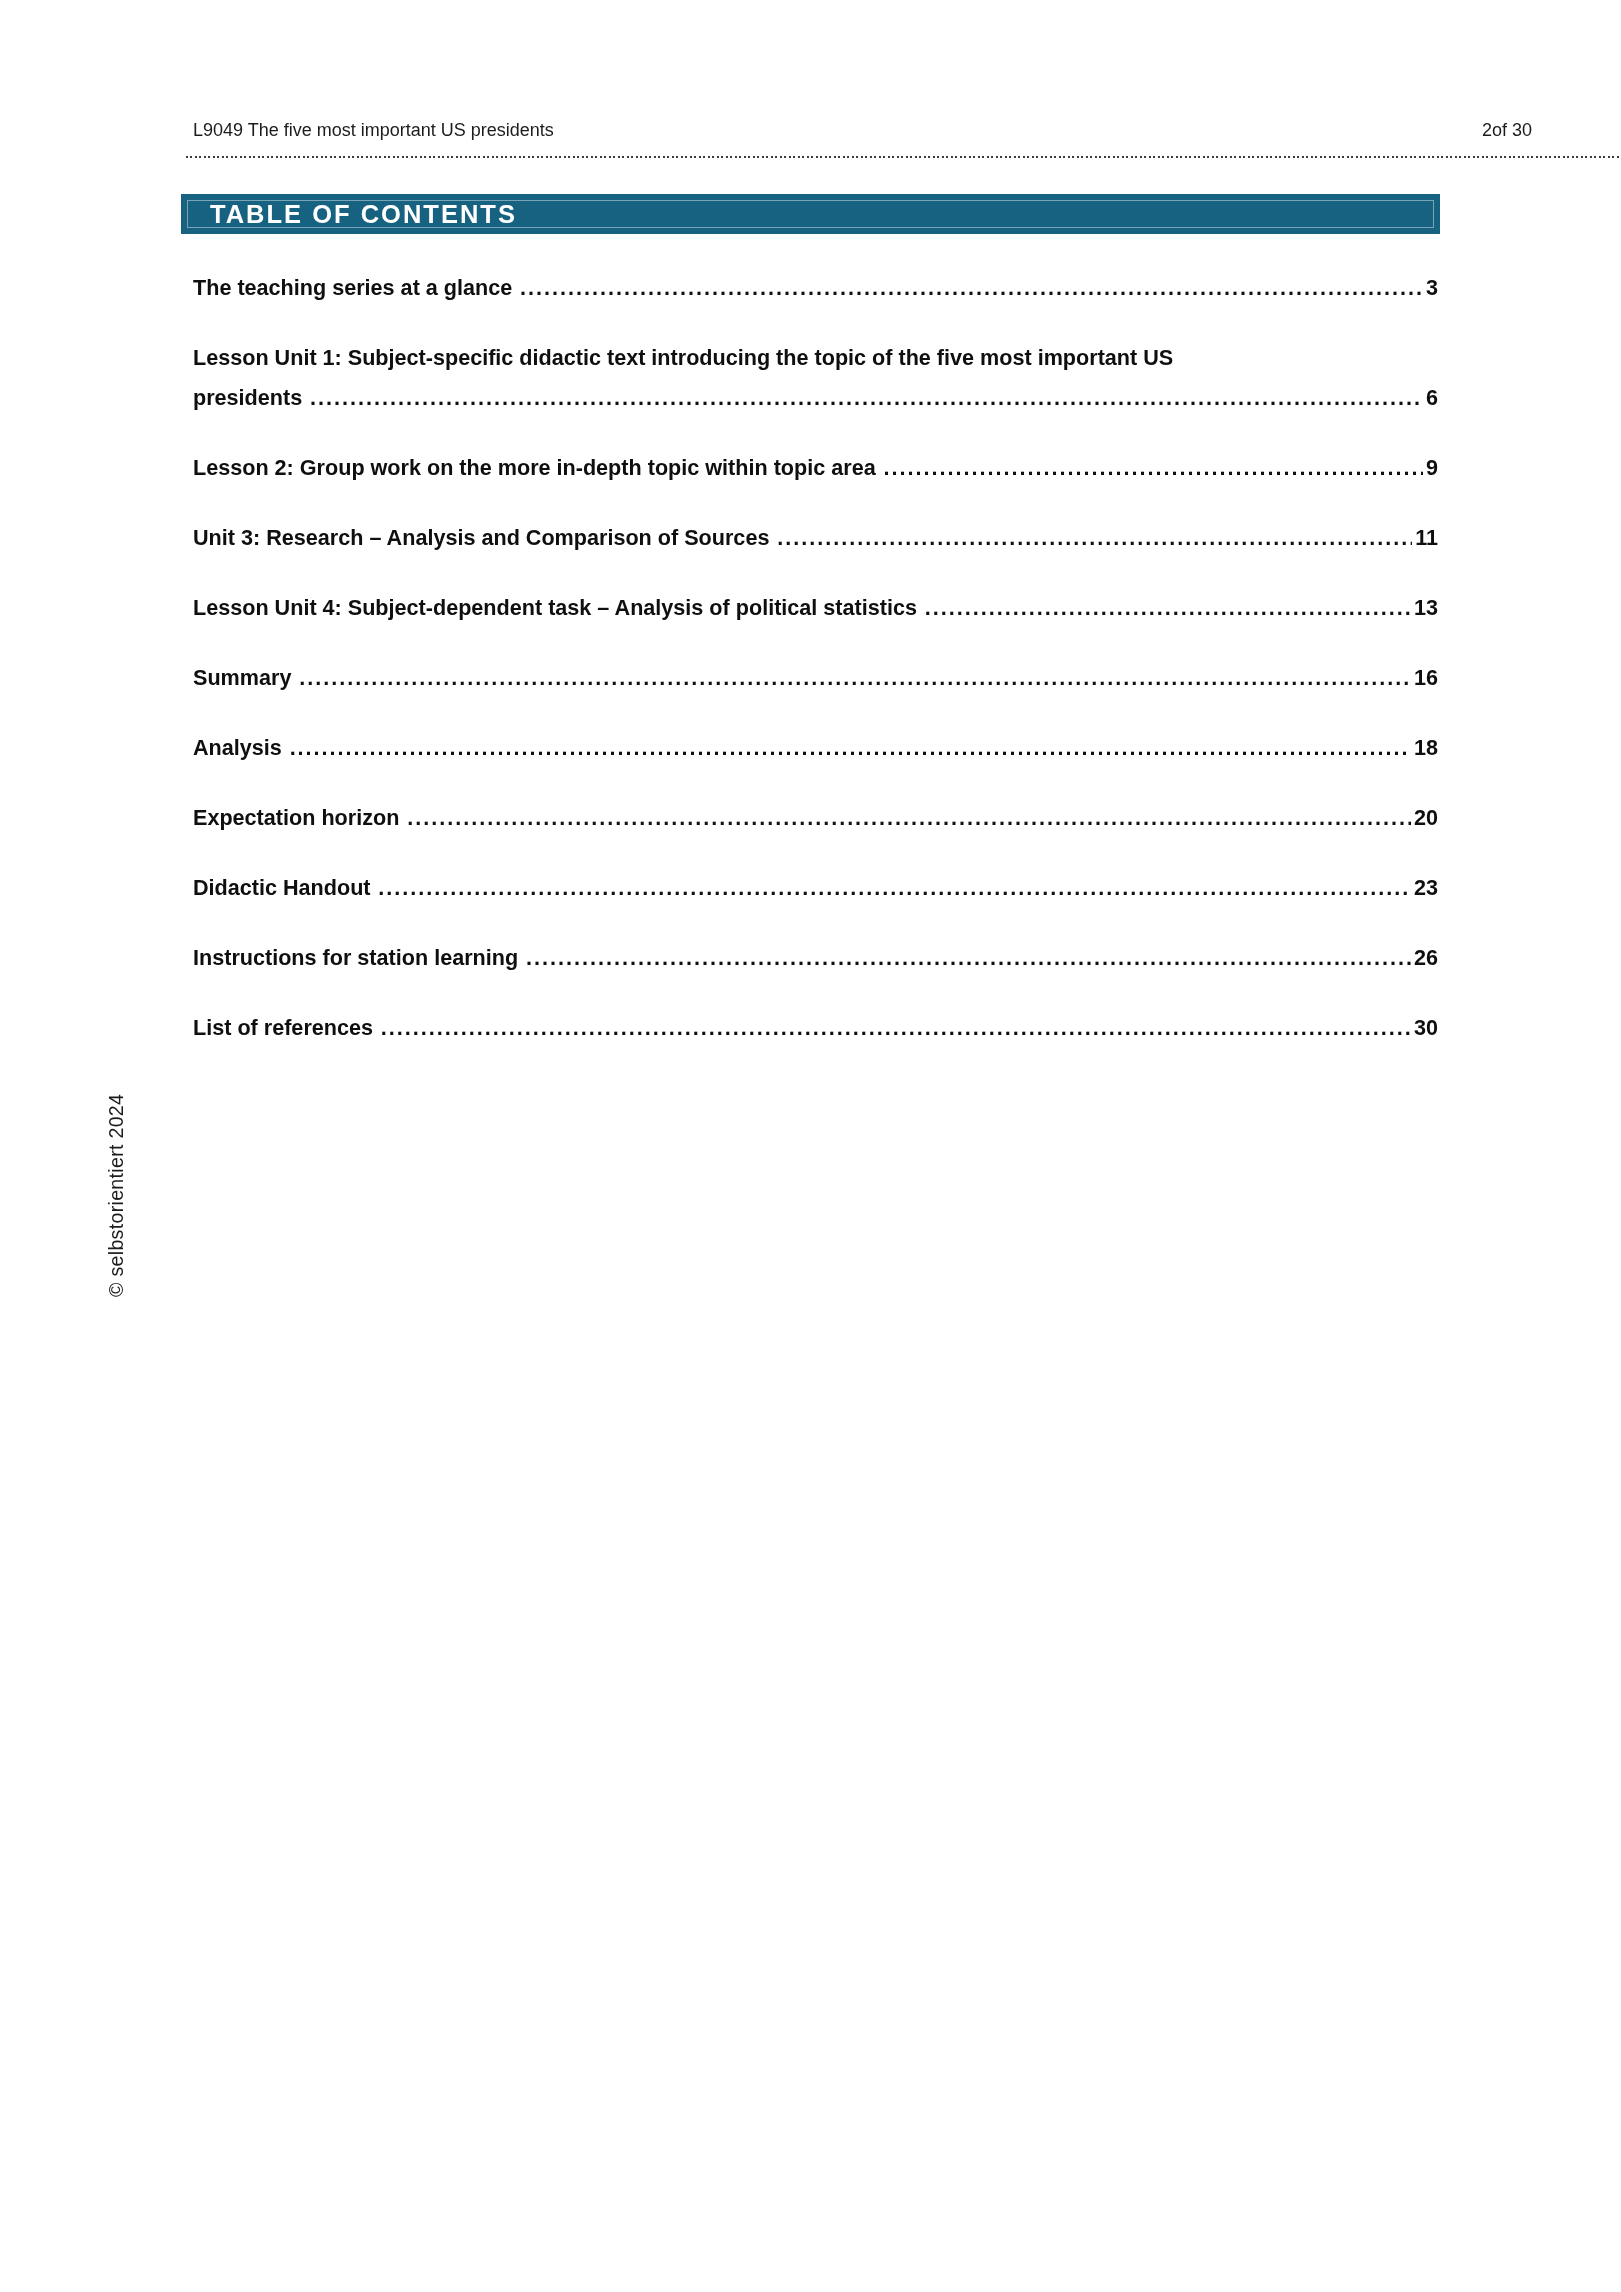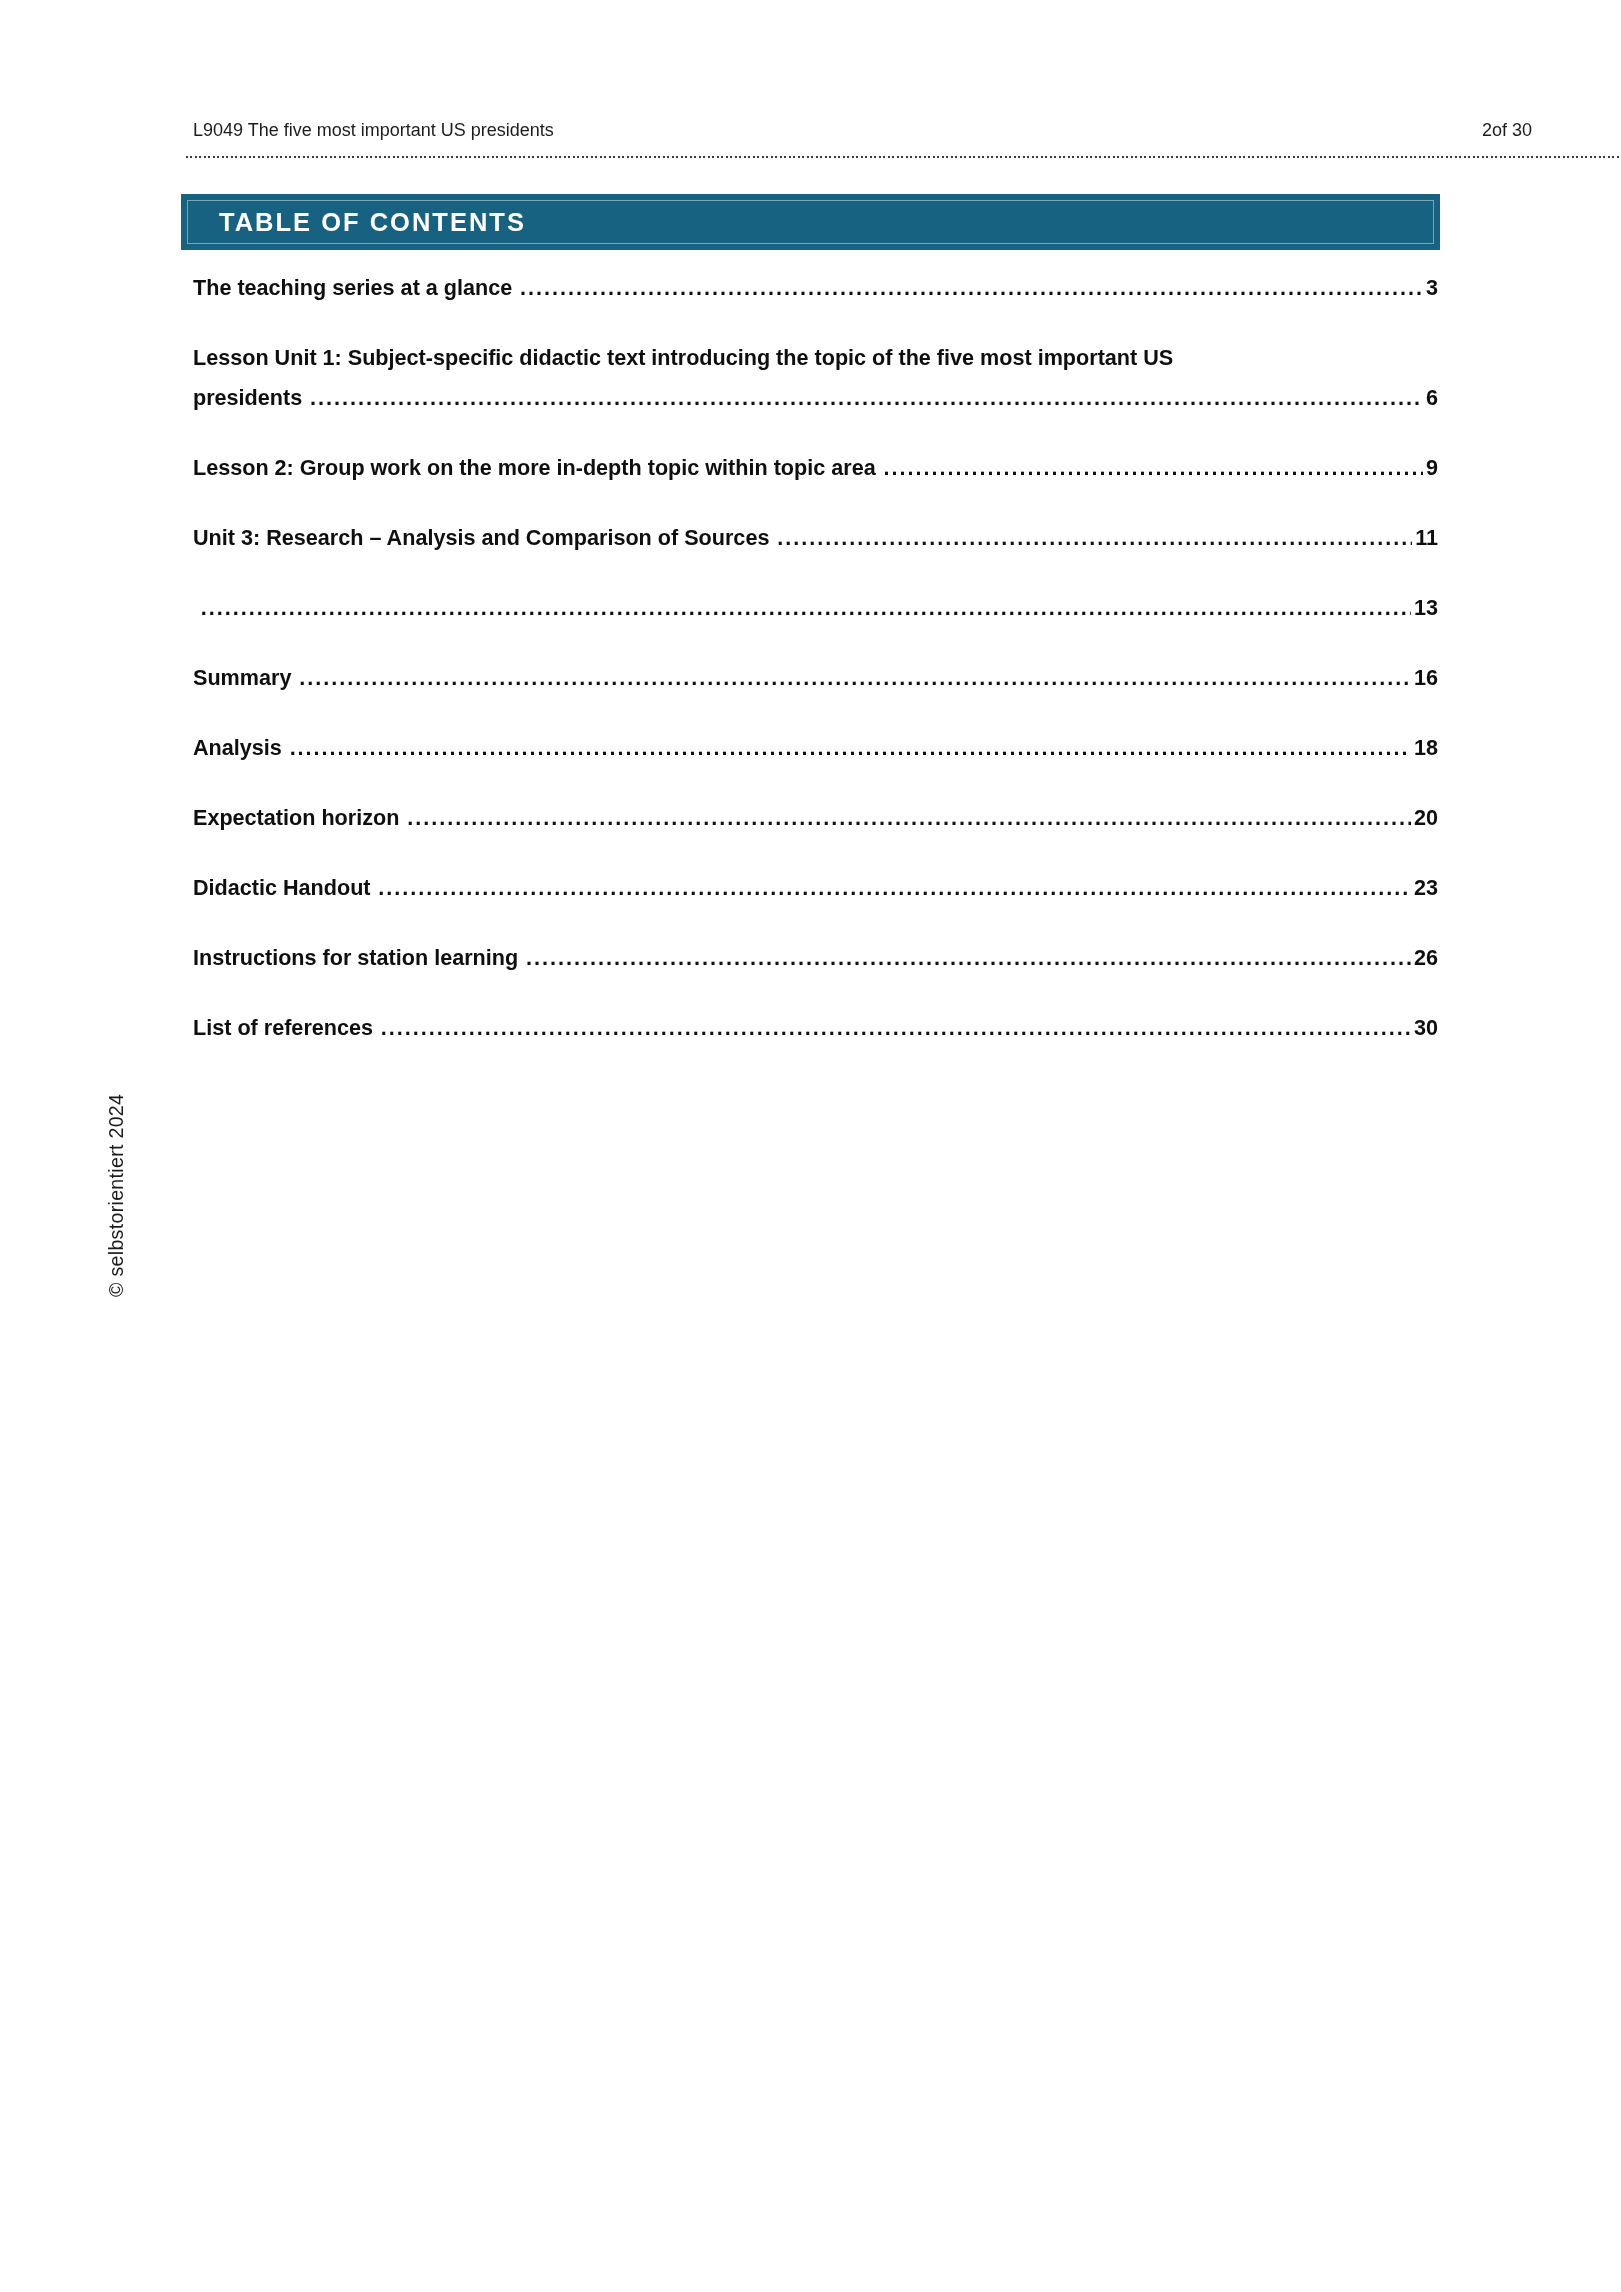--- a/index.html
+++ b/index.html
@@ -37,24 +37,24 @@
     height: 2px;
     background: repeating-linear-gradient(to right, #3c3c3c 0 1.6px, transparent 1.6px 4.5px);
   }
 
   
   .toc-banner {
     position: absolute;
     top: 194px;
     left: 181px;
     width: 1259px;
-    height: 56px;
+    height: 40px;
     display: flex;
     align-items: center;
-    padding-left: 38px;
+    padding-left: 29px;
     background: #176280; 
   }
   .toc-banner::before {
     content: "";
     position: absolute;
     inset: 5.9px;
     border: 1px solid rgba(255, 255, 255, 0.42);
     pointer-events: none;
   }
   .toc-banner-title {
@@ -156,20 +156,21 @@
     <div class="toc-entry">
       <span class="toc-row">
         <span class="toc-label">Unit 3: Research – Analysis and Comparison of Sources</span>
         <span class="toc-dots"></span>
         <span class="toc-page">11</span>
       </span>
     </div>
 
     <div class="toc-entry">
       <span class="toc-row">
+        <span class="toc-label">Lesson Unit 4: Subject-dependent task – Analysis of political statistics</span>
         <span class="toc-dots"></span>
         <span class="toc-page">13</span>
       </span>
     </div>
 
     <div class="toc-entry">
       <span class="toc-row">
         <span class="toc-label">Summary</span>
         <span class="toc-dots"></span>
         <span class="toc-page">16</span>

